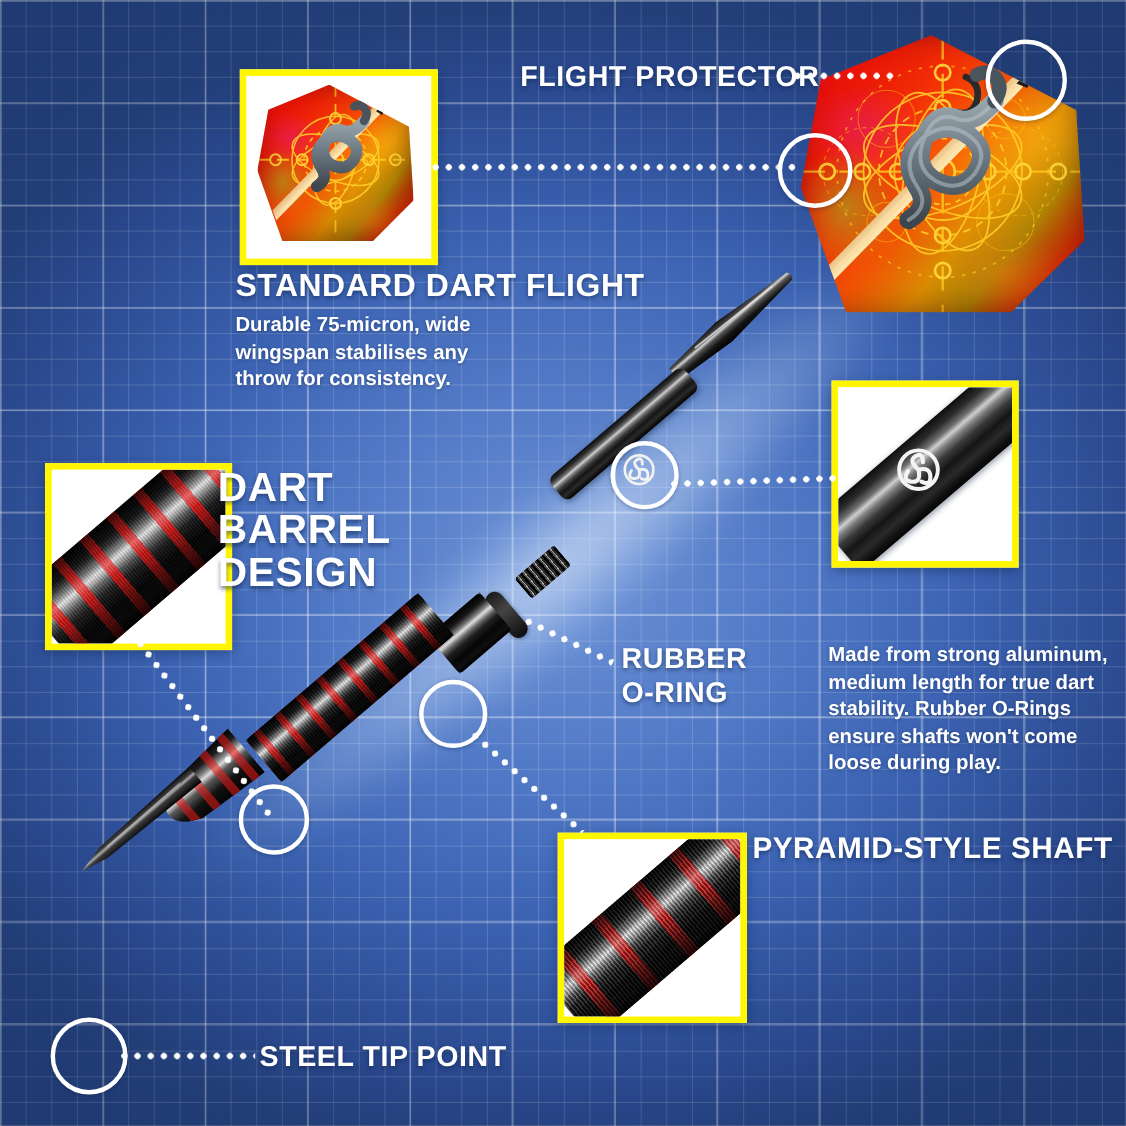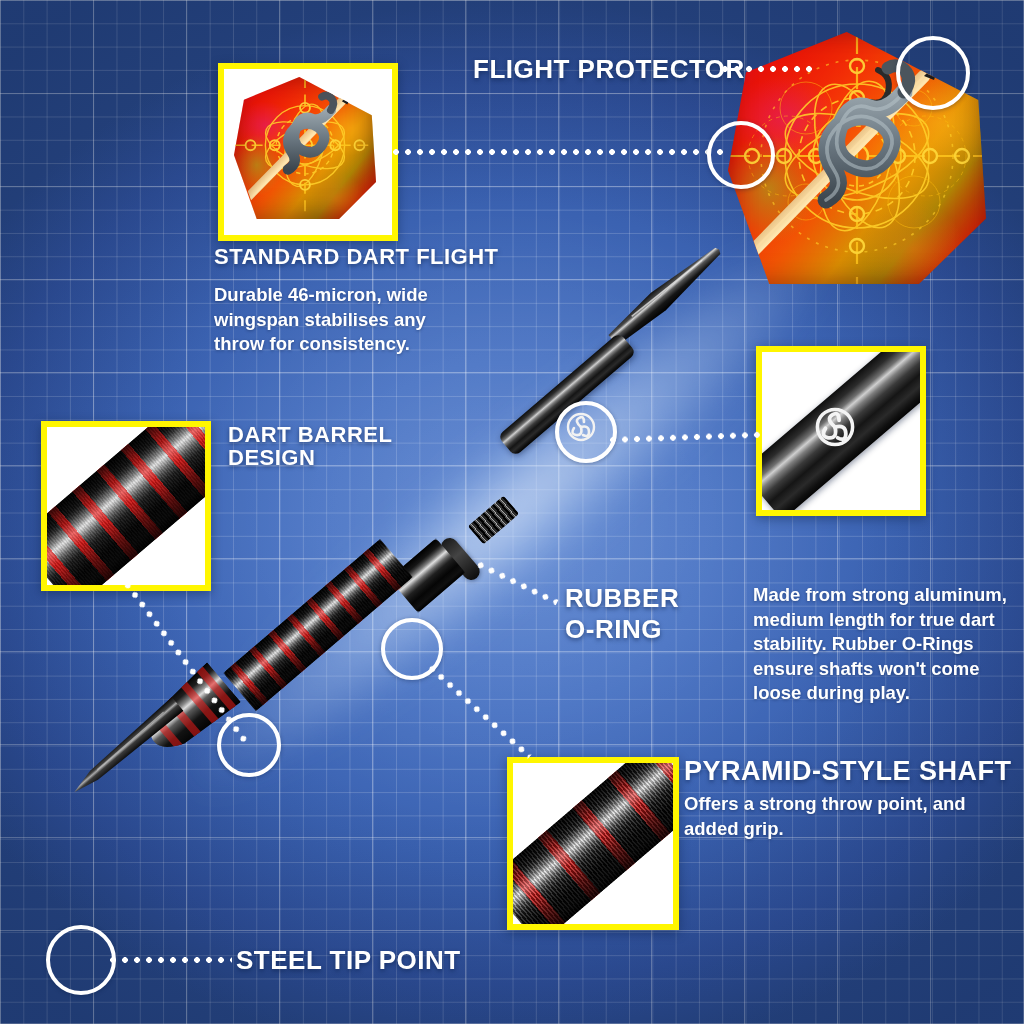--- a/index.html
+++ b/index.html
@@ -361,36 +361,36 @@
           </g>
           <g fill="none" stroke="url(#snake)" stroke-width="19" stroke-linecap="round">
             <path d="M176 60 q-18 22 -34 16 q-20 -8 -30 18 q-10 26 10 38 q22 12 36 -6 q14 -20 -4 -34 q-22 -16 -44 2 q-20 20 -4 44 q12 18 -8 30"></path>
           </g>
           <path d="M176 60 q8 -12 2 -20 q-8 -10 -18 -4" fill="none" stroke="#4b555d" stroke-width="14" stroke-linecap="round"></path>
         </svg>
         <div class="flight-edge"></div>
       </div>
     </div>
   </div>
-  <div class="hd" style="left:214px;top:245px;width:400px;font-size:22px;">STANDARD DART  FLIGHT</div>
-  <div class="bd" style="left:214px;top:283px;width:260px;font-size:18.5px;white-space:pre-line;">Durable 46-micron, wide
+  <div class="hd" style="left:214px;top:245px;width:400px;font-size:29px;">STANDARD DART  FLIGHT</div>
+  <div class="bd" style="left:214px;top:283px;width:260px;font-size:18.5px;white-space:pre-line;">Durable 75-micron, wide
 wingspan stabilises any
 throw for consistency.</div>
 
   <div class="callout" style="left:41px;top:421px;width:158px;height:158px;">
     <div class="inner">
       <div style="position:absolute;left:-30px;top:28px;width:230px;height:90px;transform:rotate(-40.5deg);transform-origin:50% 50%;">
         <div class="barrel-seg" style="position:absolute;inset:0;"></div>
         <div style="position:absolute;inset:0;background:repeating-linear-gradient(to right, rgba(0,0,0,0) 0 11px, #e81a18 11px 21px, rgba(0,0,0,0) 21px 32px);"></div>
         <div class="knurl" style="opacity:.5;"></div>
         <div class="rings-shade"></div>
       </div>
     </div>
   </div>
-  <div class="hd" style="left:228px;top:423px;width:260px;font-size:22px;white-space:pre-line;">DART BARREL
+  <div class="hd" style="left:198px;top:423px;width:260px;font-size:37px;white-space:pre-line;">DART BARREL
 DESIGN</div>
 
   <div class="callout" style="left:756px;top:346px;width:158px;height:158px;">
     <div class="inner">
       <div class="shaft-body" style="position:absolute;left:-26px;top:42px;width:215px;height:64px;transform:rotate(-40.5deg);transform-origin:50% 50%;border-radius:6px;"></div>
       <div style="position:absolute;left:50px;top:52px;width:46px;height:46px;">
         <svg viewBox="0 0 34 34" width="46" height="46">
           <circle cx="17" cy="17" r="13" fill="none" stroke="#f4f4f4" stroke-width="2.6"></circle>
           <g fill="none" stroke="#f4f4f4" stroke-width="2.8" stroke-linecap="round">
             <path d="M17 17 q-7 -6 -2 -9 q5 -3 5 4"></path>
@@ -411,22 +411,20 @@
     <div class="inner">
       <div style="position:absolute;left:-28px;top:34px;width:232px;height:82px;transform:rotate(-40.5deg);transform-origin:50% 50%;">
         <div class="barrel-seg" style="position:absolute;inset:0;"></div>
         <div style="position:absolute;inset:0;background:repeating-linear-gradient(to right, rgba(0,0,0,0) 0 22px, #e81a18 22px 34px, rgba(0,0,0,0) 34px 46px);"></div>
         <div style="position:absolute;inset:0;background:repeating-linear-gradient(to right, rgba(255,255,255,.22) 0 1.4px, rgba(0,0,0,.38) 1.4px 3.2px);"></div>
         <div class="rings-shade"></div>
       </div>
     </div>
   </div>
   <div class="hd" style="left:684px;top:757px;width:340px;font-size:27px;">PYRAMID-STYLE SHAFT</div>
-  <div class="bd" style="left:684px;top:792px;width:330px;font-size:18.5px;white-space:pre-line;">Offers a strong throw point, and
-added grip.</div>
 
   <div class="hd" style="left:473px;top:56px;width:300px;font-size:26px;">FLIGHT PROTECTOR</div>
 
   <div class="hd" style="left:236px;top:947px;width:300px;font-size:26px;">STEEL TIP POINT</div>
 
   <div class="hd" style="left:565px;top:583px;width:200px;font-size:26px;white-space:pre-line;line-height:1.18;">RUBBER
 O-RING</div>
 
   <div class="dots" style="left:722px;top:66px;width:94px;transform:rotate(0deg);">
     <i></i>

